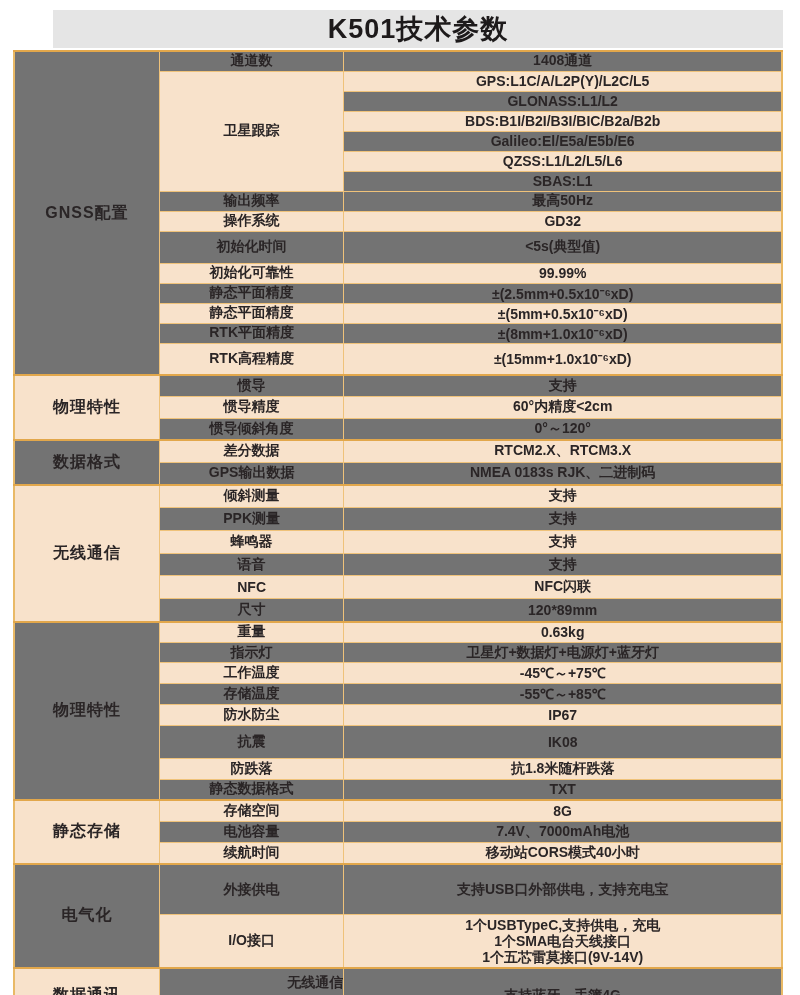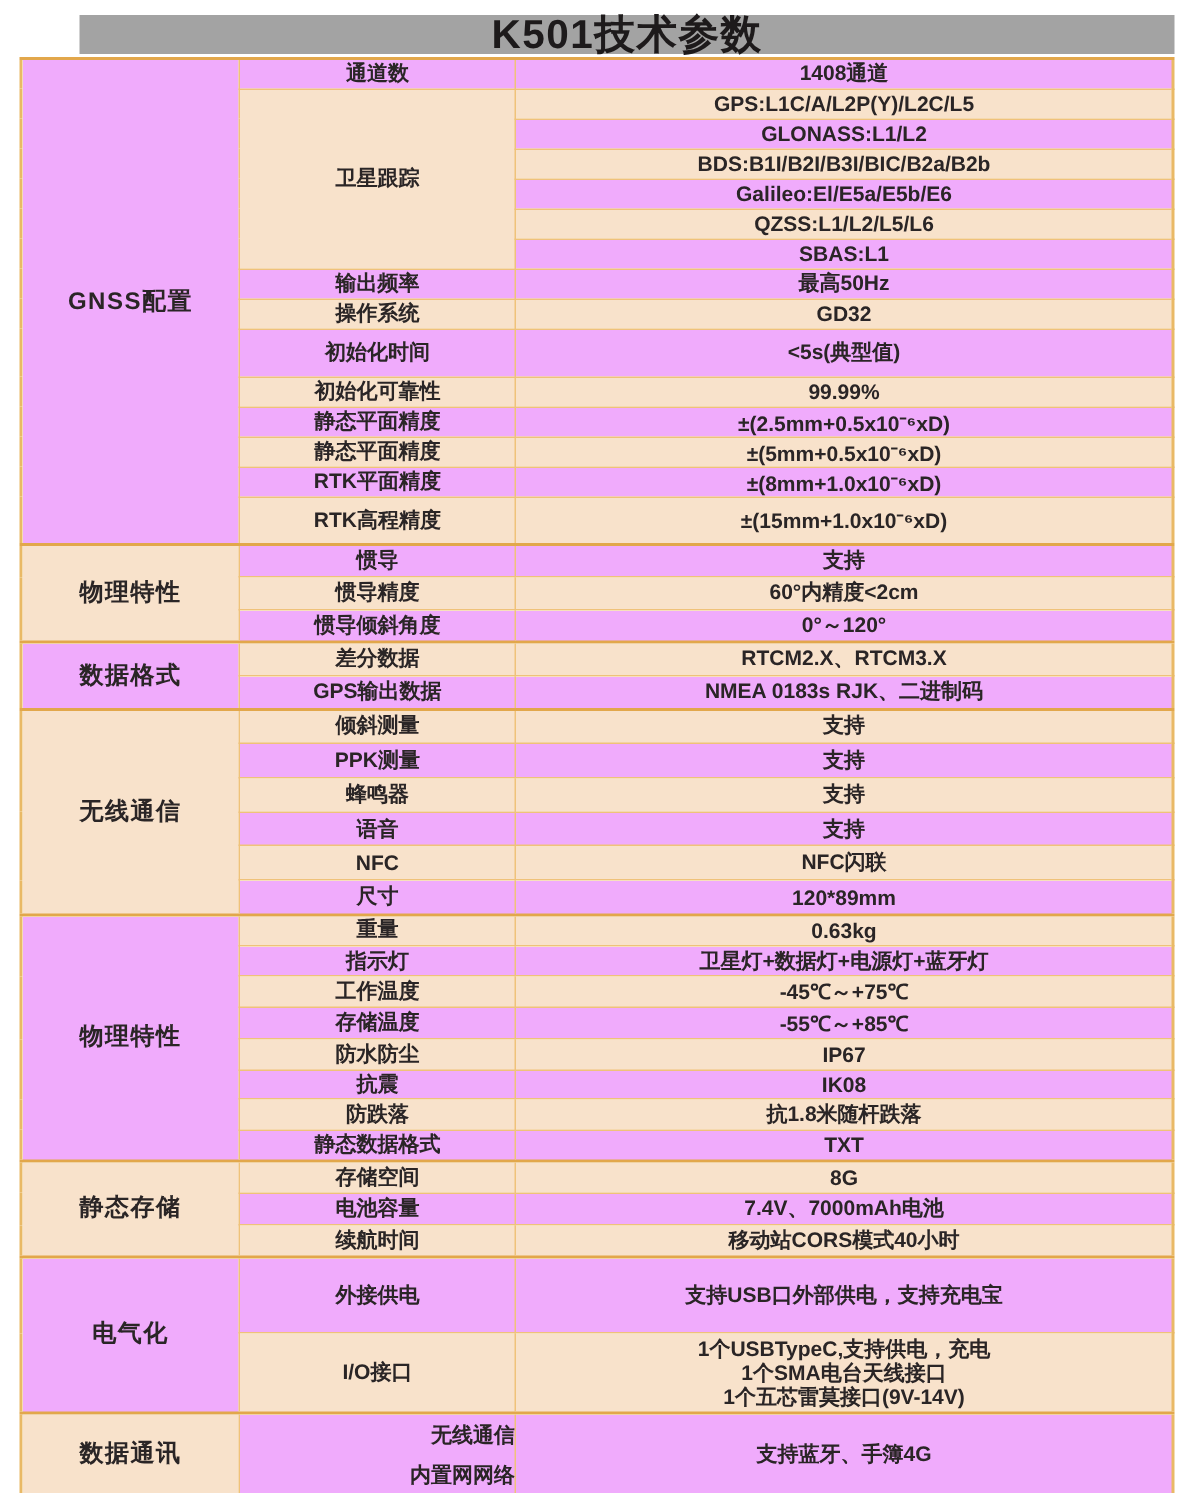--- a/index.html
+++ b/index.html
@@ -9,22 +9,22 @@
     width: 800px;
     font-family: "Liberation Sans", sans-serif;
     color: #2a2526;
   }
   .page {
     position: relative;
     width: 770px;
     margin: 10px 13px 0 13px;
   }
   .title-bar {
-    height: 26px;
-    background: #a3a3a3;
+    height: 38px;
+    background: #e5e5e5;
     display: flex;
     align-items: center;
     justify-content: center;
     margin-left: 40px;
   }
   .title-bar .title-text {
     font-size: 27px;
     font-weight: bold;
     color: #1d1a1b;
     letter-spacing: 1px;
@@ -43,21 +43,21 @@
     padding: 0;
     text-align: center;
     vertical-align: middle;
     border: 1px solid #efc27a;
     font-size: 14px;
     font-weight: bold;
     overflow: hidden;
     white-space: nowrap;
   }
   tr.section-start td { border-top: 2px solid #e2a74b; }
-  .shade-white { background: #f0abfc; }
+  .shade-white { background: #737373; }
   .shade-peach { background: #f8e2cb; }
   .cat-cell { font-size: 16px; letter-spacing: 1px; }
   .label-cell { font-size: 14px; }
   .value-cell { font-size: 14px; }
   .cell-line { line-height: 16px; }
   .label-cell .cell-line { line-height: 27px; text-align: right; }
 </style>
 </head>
 <body>
 
@@ -189,21 +189,21 @@
           <td class="value-cell shade-peach">-45℃～+75℃</td>
         </tr>
         <tr style="height: 20.7px;">
           <td class="label-cell shade-white">存储温度</td>
           <td class="value-cell shade-white">-55℃～+85℃</td>
         </tr>
         <tr style="height: 20.7px;">
           <td class="label-cell shade-peach">防水防尘</td>
           <td class="value-cell shade-peach">IP67</td>
         </tr>
-        <tr style="height: 19px;">
+        <tr style="height: 33px;">
           <td class="label-cell shade-white">抗震</td>
           <td class="value-cell shade-white">IK08</td>
         </tr>
         <tr style="height: 20.7px;">
           <td class="label-cell shade-peach">防跌落</td>
           <td class="value-cell shade-peach">抗1.8米随杆跌落</td>
         </tr>
         <tr style="height: 20.7px;">
           <td class="label-cell shade-white">静态数据格式</td>
           <td class="value-cell shade-white">TXT</td>

